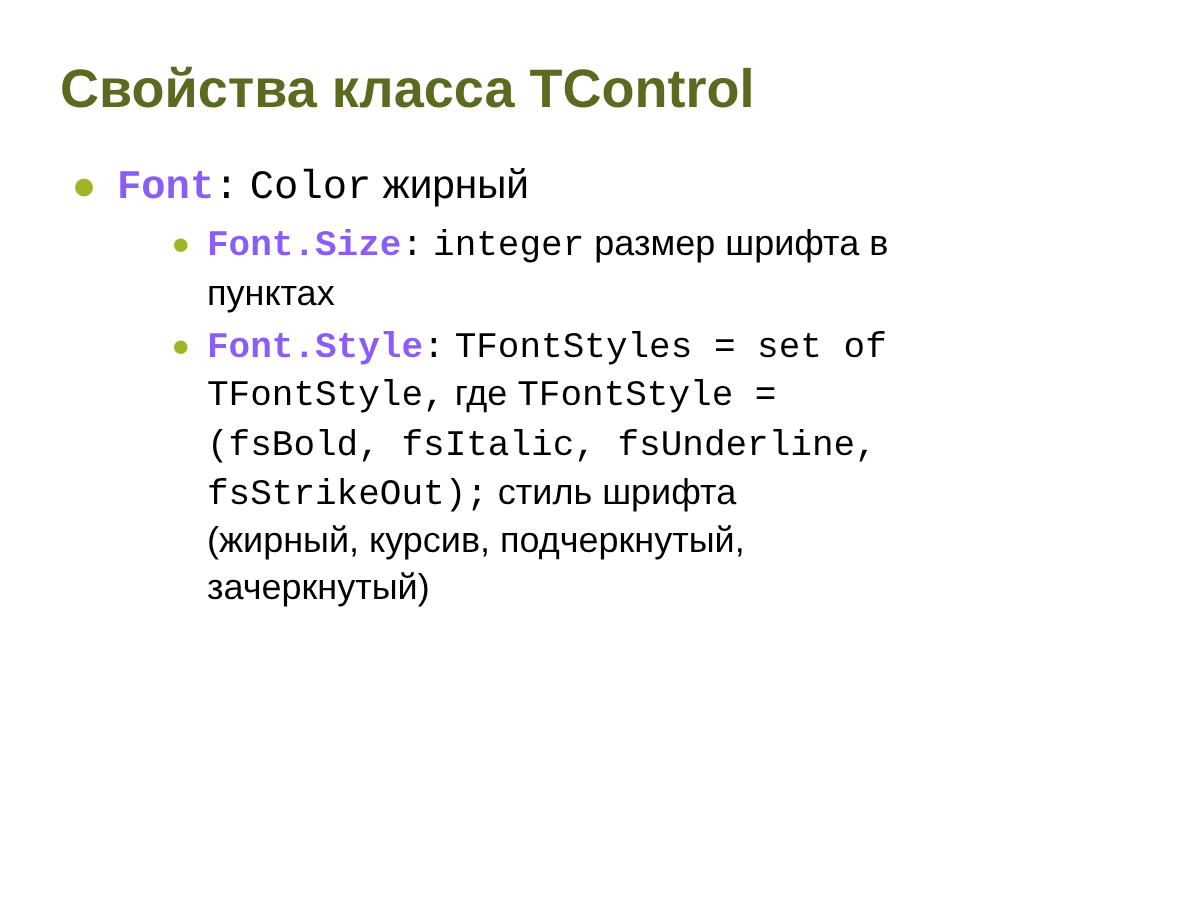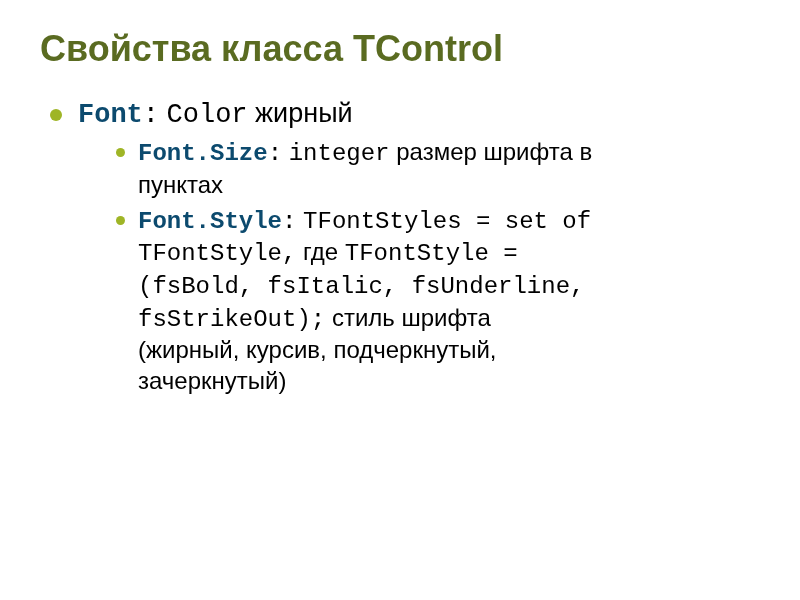--- a/index.html
+++ b/index.html
@@ -9,21 +9,21 @@
     height: 600px;
     background: #ffffff;
     font-family: Arial, Helvetica, sans-serif;
     color: #000000;
     overflow: hidden;
   }
   .slide {
     box-sizing: border-box;
     width: 636px;
     height: 600px;
-    padding: 28px 40px 20px 40px;
+    padding: 38px 40px 20px 40px;
     position: relative;
   }
   .title {
     color: #5a6b21;
     font-size: 36px;
     font-weight: bold;
     margin: 0 0 28px 0;
     line-height: 1.15;
   }
   ul.level1 {
@@ -66,21 +66,21 @@
     left: 0;
     top: 0.46em;
     width: 9px;
     height: 9px;
     background: #9fb526;
     border-radius: 50%;
   }
   .kw {
     font-family: "Courier New", Courier, monospace;
     font-weight: bold;
-    color: #0c4a6e;
+    color: #8b5cf6;
   }
   .code {
     font-family: "Courier New", Courier, monospace;
   }
 </style>
 </head>
 <body>
 
 <div class="slide">
   <h1 class="title">Свойства класса TControl</h1>

